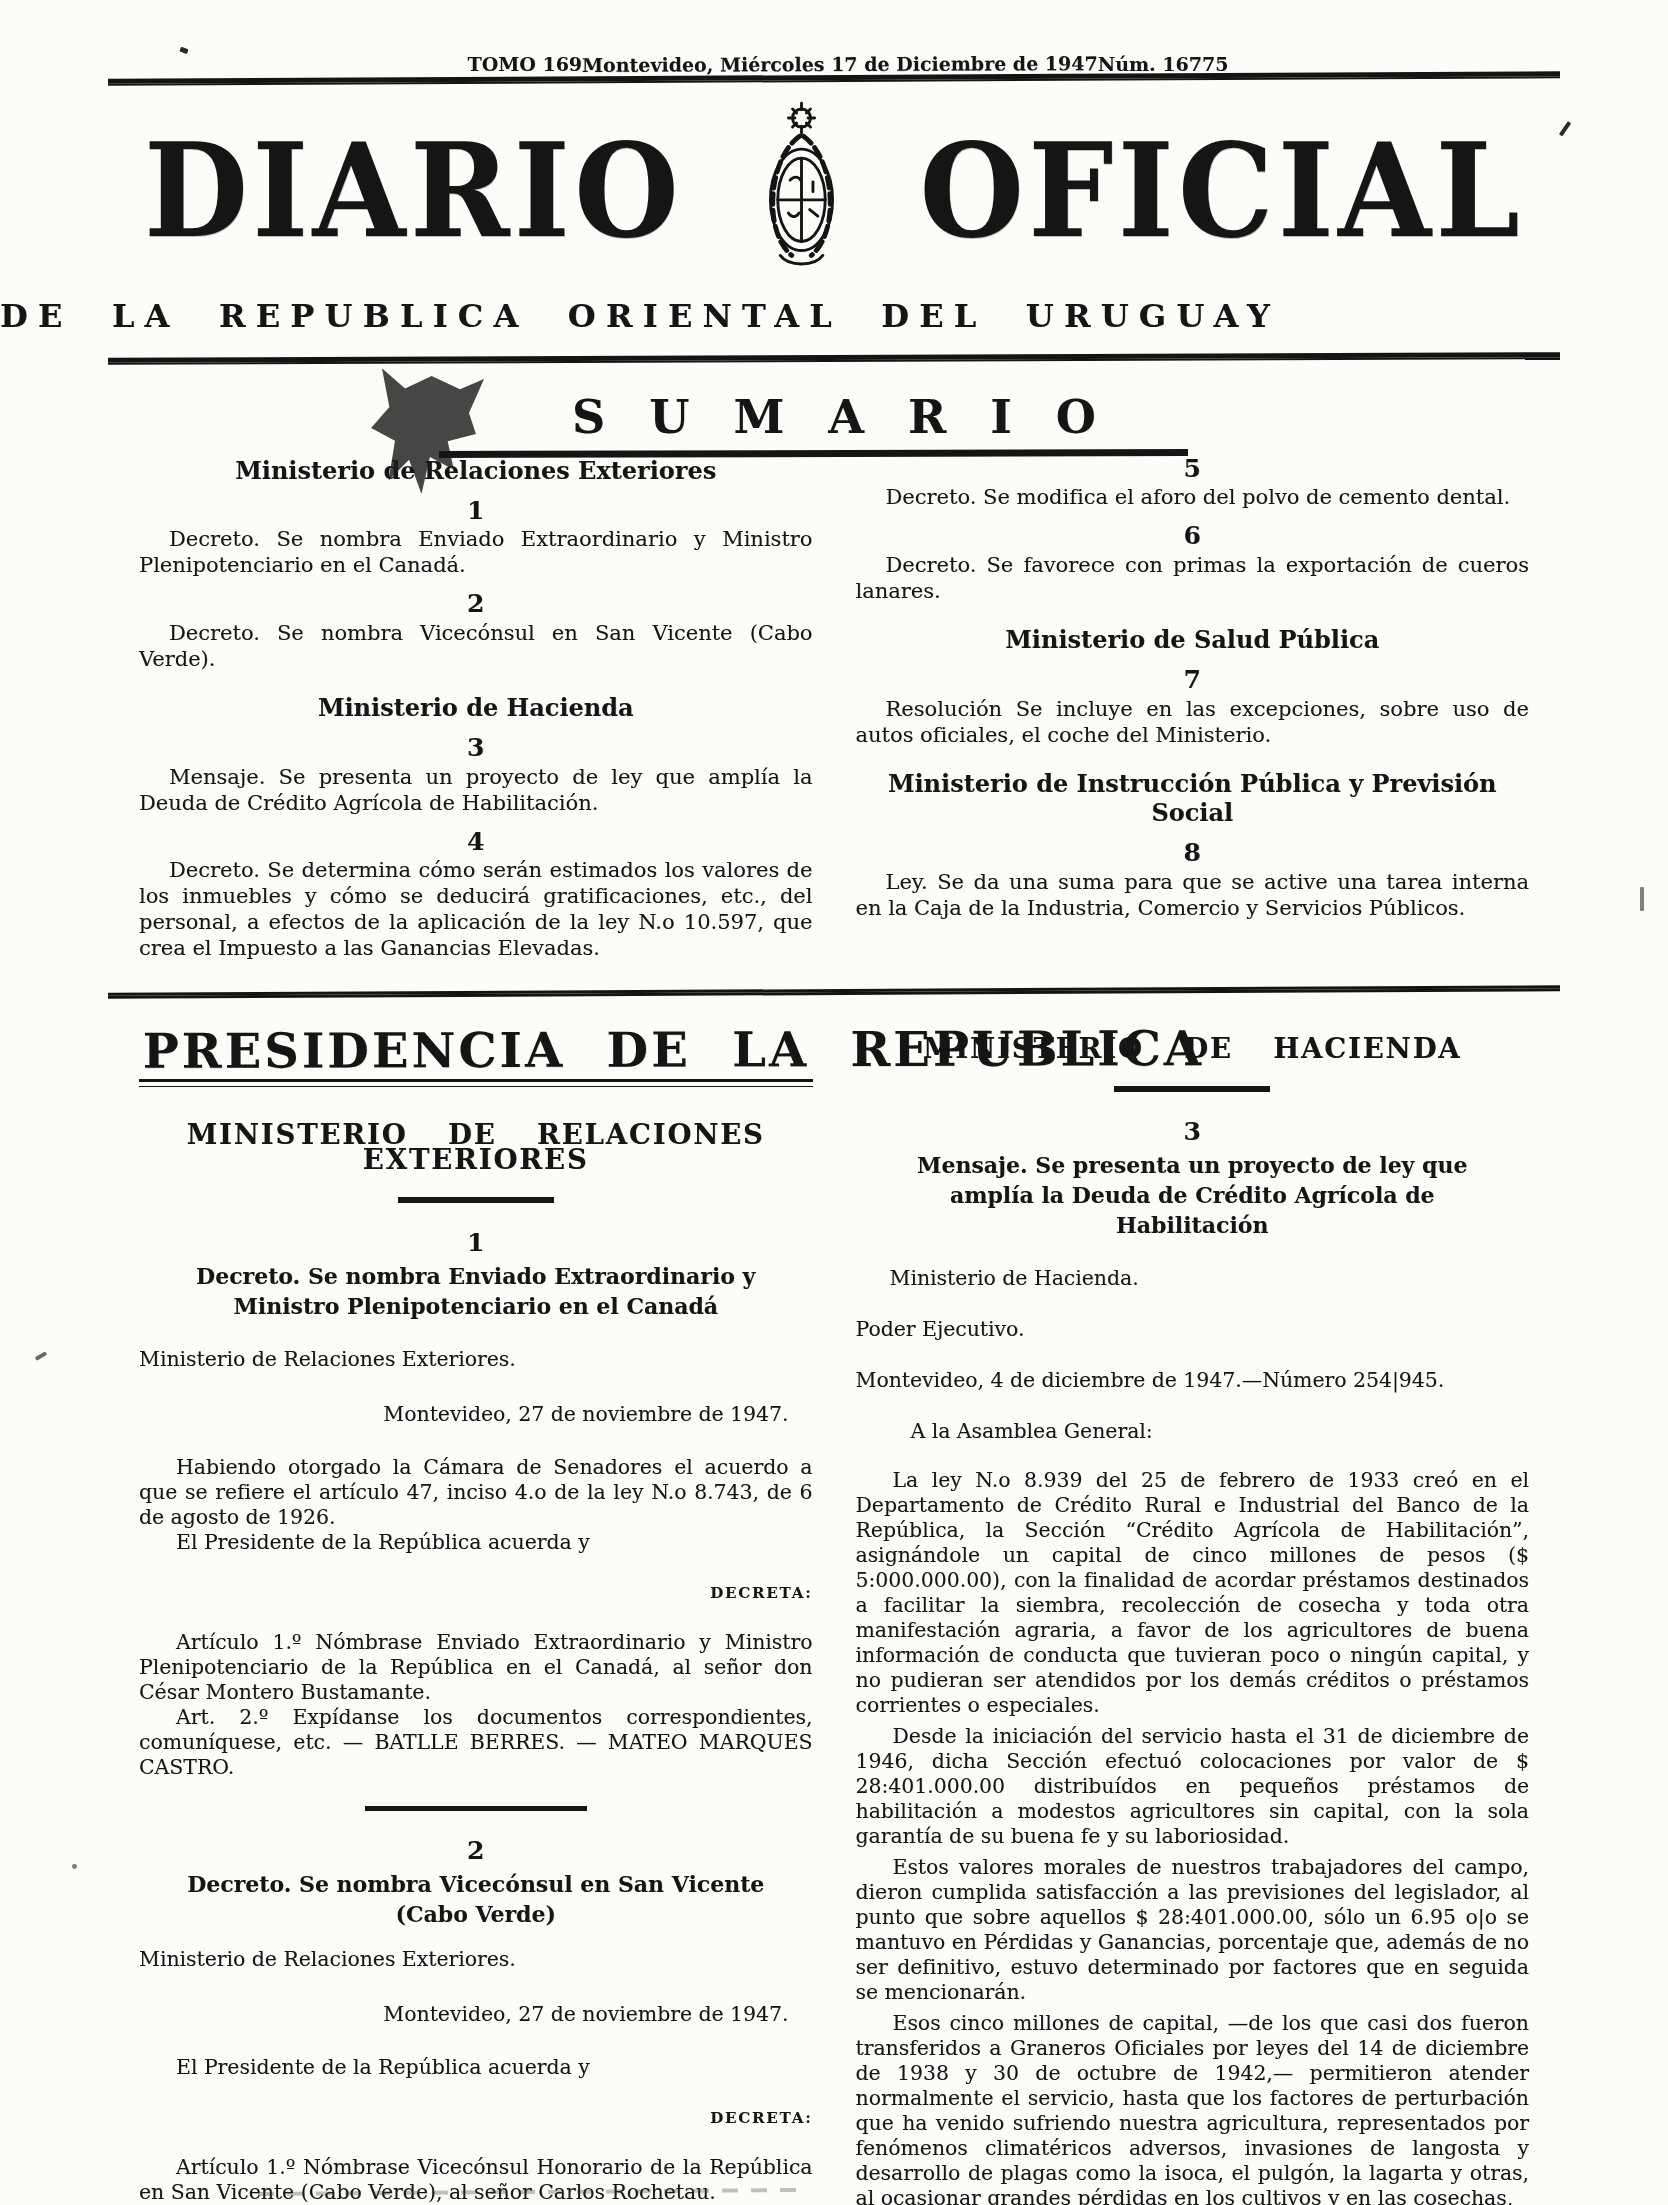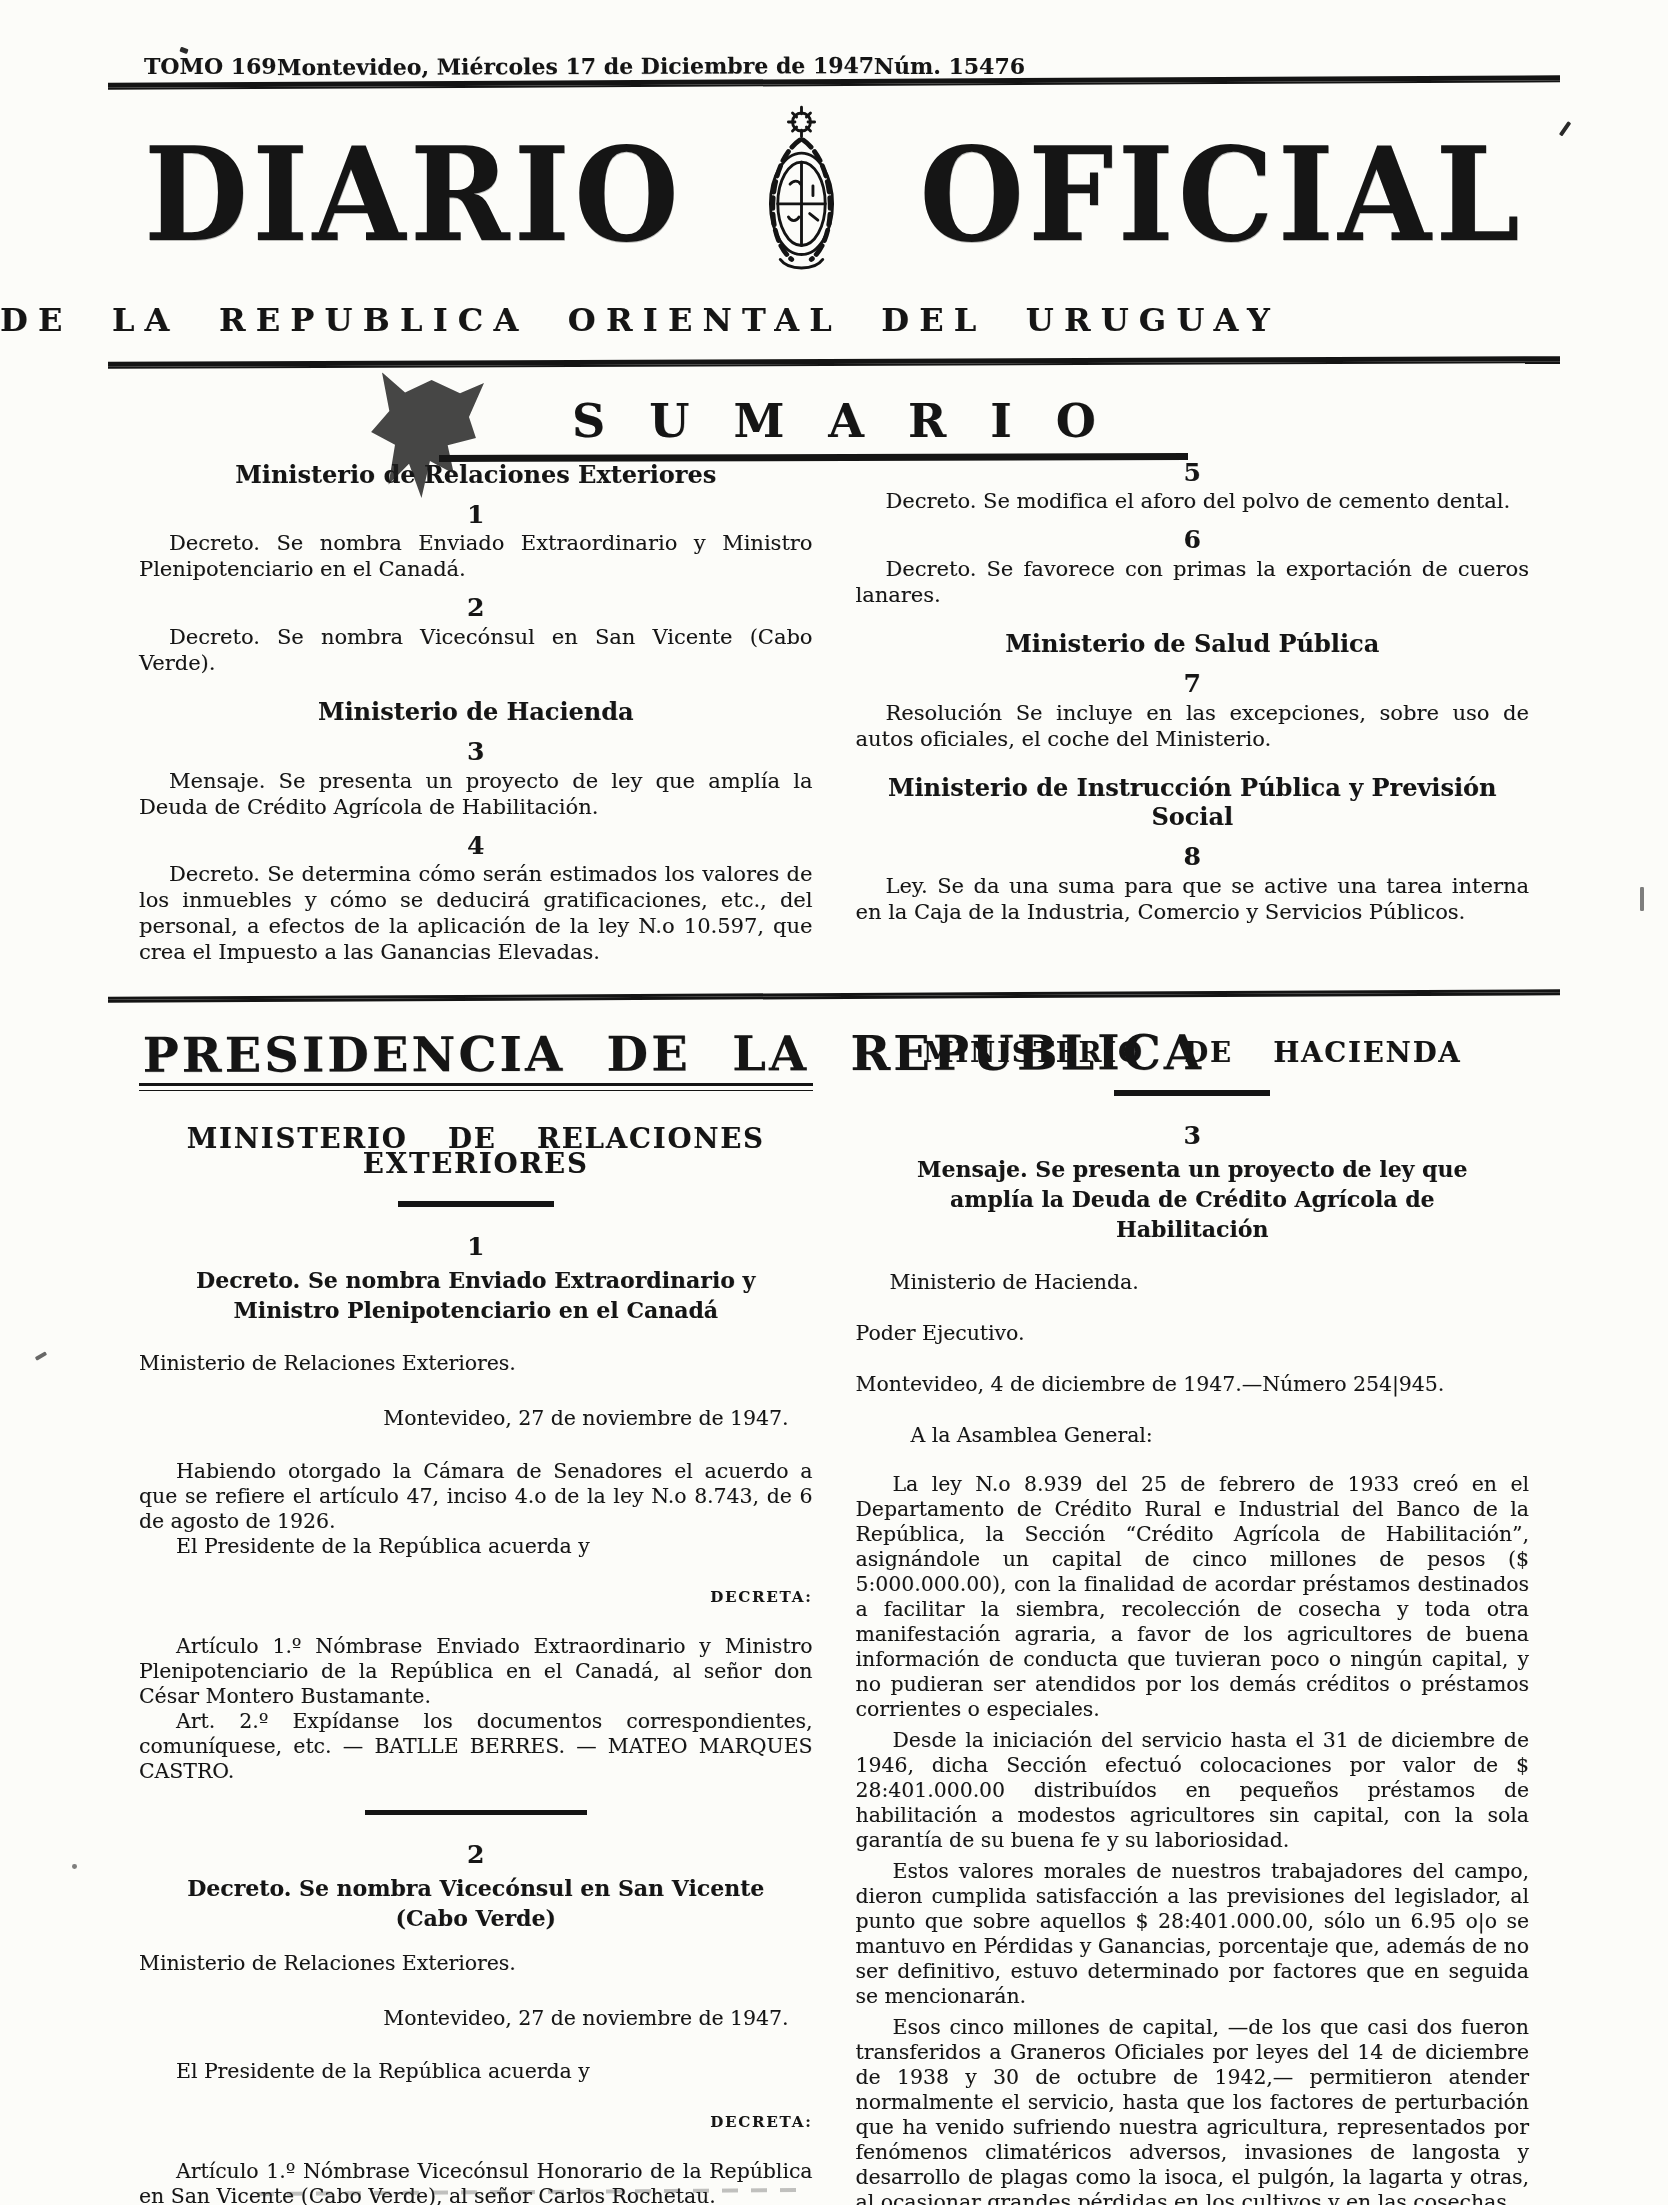--- a/index.html
+++ b/index.html
@@ -12,22 +12,22 @@
   }
   
   .rule-dbl{height:8.4px;border-top:5.4px solid #141414;border-bottom:2.4px solid #141414;margin:0 108px;}
   .rule-dbl.tilt-a{transform:rotate(-0.30deg);}
   .rule-dbl.tilt-b{transform:rotate(-0.22deg);}
   .rule-dbl.body-top{height:6px;border-top:3.6px solid #141414;border-bottom:3px solid #141414;margin:27.6px 108px 0;}
   .banner-rule{height:4.8px;border-top:3px solid #141414;border-bottom:1.8px solid #141414;}
   .short-rule{width:156px;height:5.4px;background:#151515;margin:25px auto 0;}
   .sep-rule{width:222px;height:4.8px;background:#151515;margin:26px auto 0;}
   
-  .meta-row{display:flex;justify-content:flex-start;align-items:baseline;
-    padding:0 116px 0 144px;margin-top:53px;font-weight:bold;font-size:22px;}
+  .meta-row{display:flex;justify-content:center;align-items:baseline;
+    padding:0 116px 0 144px;margin-top:53px;font-weight:bold;font-size:19px;}
   .meta-row .date{transform:rotate(-0.2deg);}
   
   .masthead{display:flex;justify-content:space-between;align-items:center;padding:0 144px;margin-top:18px;}
   .mast-word{font-weight:bold;font-size:120px;letter-spacing:4.2px;transform:scaleY(1.08);white-space:nowrap;}
   .emblem{width:99px;height:180px;flex:0 0 auto;margin:0 12px;}
   .subtitle{font-weight:bold;font-size:32px;letter-spacing:10.2px;word-spacing:18px;margin-top:17px;white-space:nowrap;}
   
   .sumario-head{position:relative;text-align:center;margin-top:27.6px;height:66px;}
   .sumario-title{font-size:46px;font-weight:bold;letter-spacing:44px;padding-left:44px;text-align:right;}
   .smudge{position:absolute;left:366px;top:-17px;width:114px;height:126px;background:#1d1d1d;opacity:.82;
@@ -63,21 +63,21 @@
     background:repeating-linear-gradient(90deg,#333 0 15.6px,transparent 15.6px 29px);transform:rotate(-0.4deg);}
 </style>
 </head>
 <body>
 
 <div class="page">
 
   <div class="meta-row">
     <span>TOMO 169</span>
     <span class="date">Montevideo, Miércoles 17 de Diciembre de 1947</span>
-    <span>Núm. 15476</span>
+    <span>Núm. 16775</span>
   </div>
   <div class="rule-dbl tilt-a"></div>
 
   <div class="masthead">
     <span class="mast-word">DIARIO</span>
     <svg class="emblem" viewBox="0 0 120 220" fill="none" stroke="#141414" stroke-width="3.5" stroke-linecap="round">
       <circle cx="60" cy="22" r="11"></circle>
       <path d="M60 4v8M60 32v8M44 22h8M68 22h8M49 11l5 5M71 11l-5 5M49 33l5-5M71 33l-5-5"></path>
       <ellipse cx="60" cy="122" rx="38" ry="62"></ellipse>
       <ellipse cx="60" cy="122" rx="29" ry="51"></ellipse>

